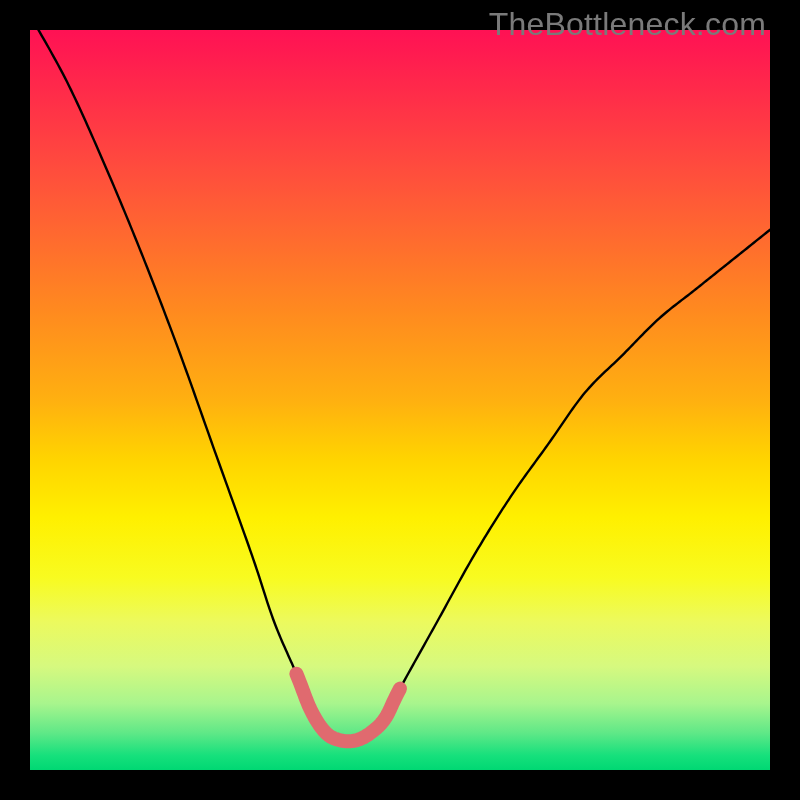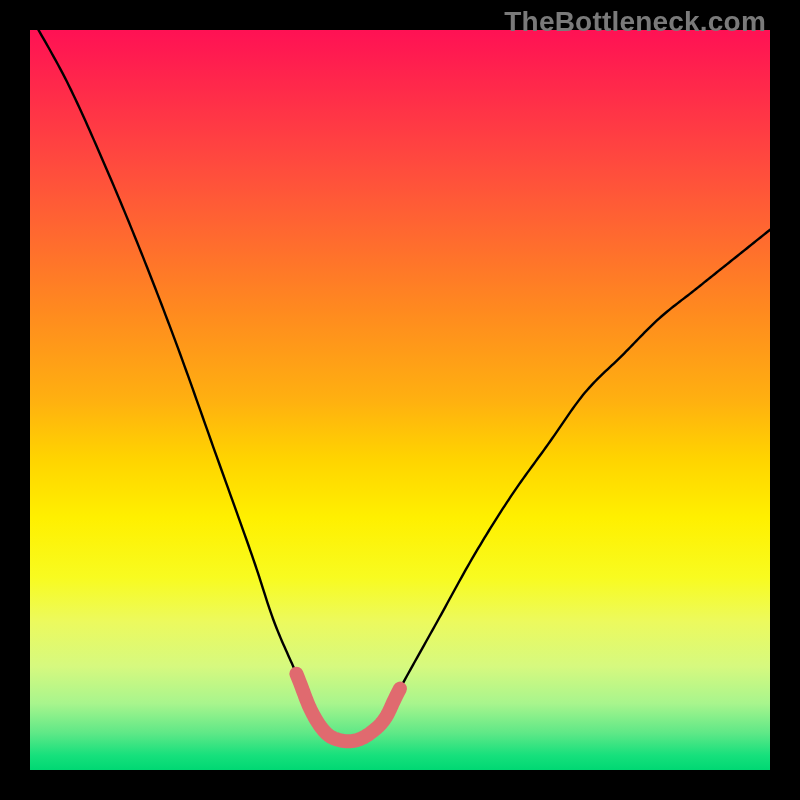--- a/index.html
+++ b/index.html
@@ -41,22 +41,22 @@
       #5fe887 95%,
       #17e07c 98%,
       #00d873 100%
     );
   }
   .watermark {
     position: absolute;
     top: 6px;
     right: 34px;
     color: #7a7a7a;
-    font-size: 28px;
-    font-weight: 700;
+    font-size: 32px;
+    font-weight: 400;
     letter-spacing: 0.2px;
     user-select: none;
     pointer-events: none;
   }
   svg.curve {
     position: absolute;
     left: 0;
     top: 0;
     width: 740px;
     height: 740px;

